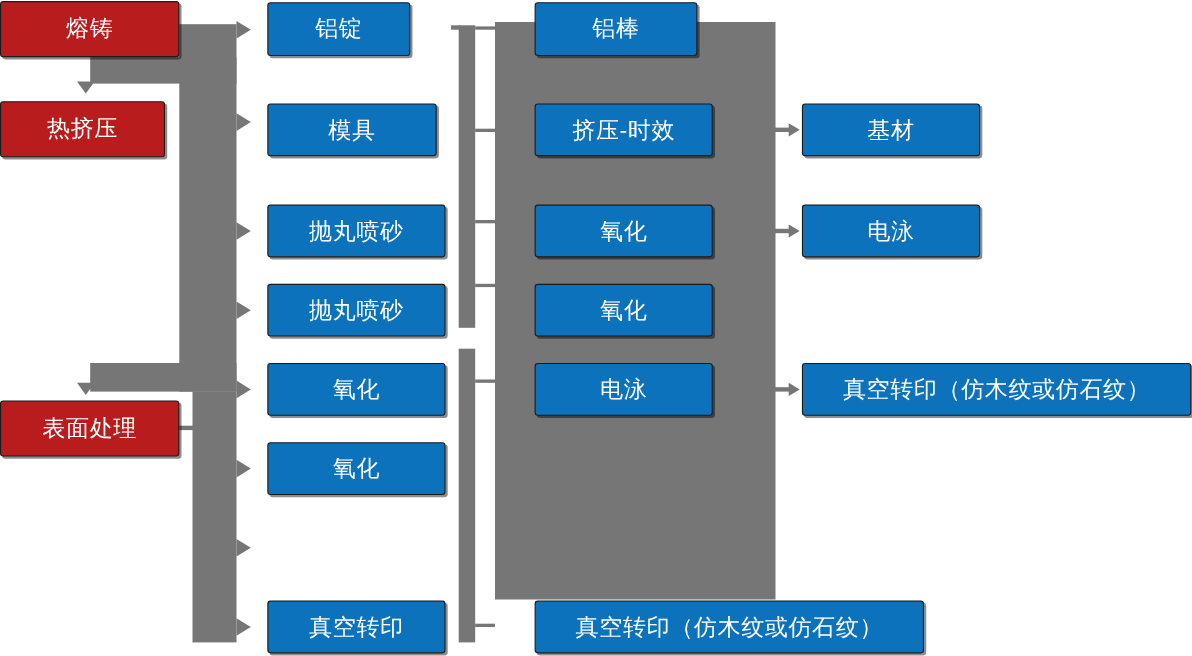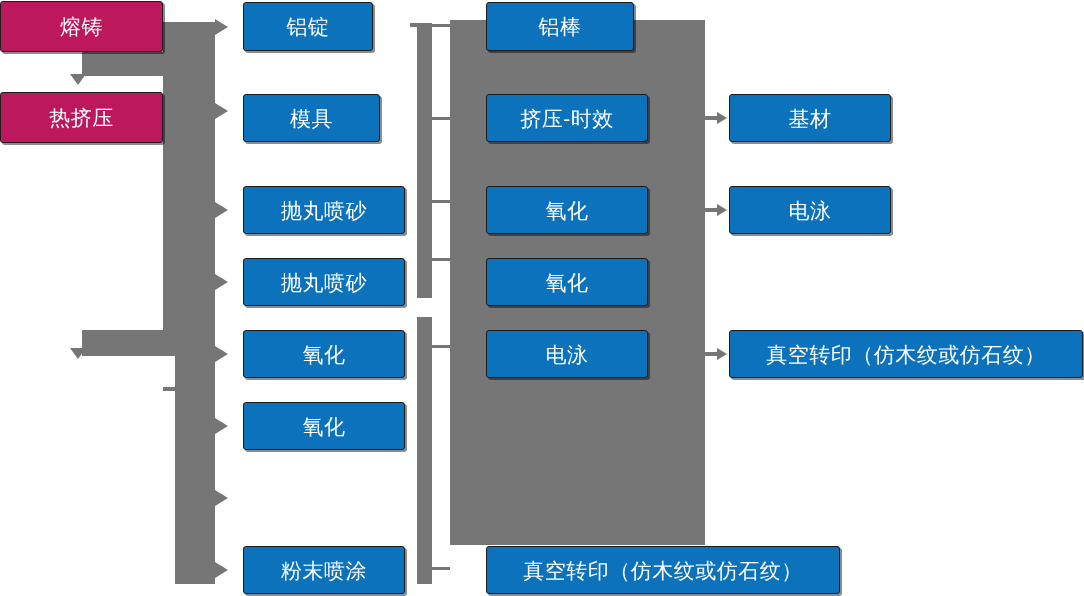--- a/index.html
+++ b/index.html
@@ -44,21 +44,21 @@
     display:flex;align-items:center;justify-content:center;
     color:#ffffff;
     font-size:21px;
     line-height:1;
     letter-spacing:.5px;
     border:1px solid #1b1b1b;
     border-radius:3px;
     white-space:nowrap;
     box-shadow:2px 2px 0 rgba(0,0,0,.45);
   }
-  .box.dark{background:#be185d;}
+  .box.dark{background:#b91c1c;}
   .box.bright{background:#0b72bb;}
   .box.wide{font-size:21px;}
 </style>
 </head>
 <body>
 
 <div id="canvas">
 
   <div class="gray" style="left:82px;top:52px;width:133px;height:24px;"></div>
 
@@ -103,29 +103,30 @@
   <div class="arrow-thin" style="left:700px;top:202px;">
     <div class="stem"></div>
     <div class="head"></div>
   </div>
   <div class="arrow-thin" style="left:700px;top:346px;">
     <div class="stem"></div>
     <div class="head"></div>
   </div>
 
   <div class="box dark" style="left:0px;top:1px;width:163px;height:51px;">熔铸</div>
-  <div class="box dark" style="left:0px;top:92px;width:163px;height:51px;">热挤压</div>
+  <div class="box dark" style="left:0px;top:92px;width:150px;height:51px;">热挤压</div>
+  <div class="box dark" style="left:0px;top:364px;width:163px;height:51px;">表面处理</div>
 
   <div class="box bright" style="left:243px;top:2px;width:130px;height:49px;">铝锭</div>
-  <div class="box bright" style="left:243px;top:94px;width:137px;height:48px;">模具</div>
+  <div class="box bright" style="left:243px;top:94px;width:154px;height:48px;">模具</div>
   <div class="box bright" style="left:243px;top:186px;width:162px;height:48px;">抛丸喷砂</div>
   <div class="box bright" style="left:243px;top:258px;width:162px;height:48px;">抛丸喷砂</div>
   <div class="box bright" style="left:243px;top:330px;width:162px;height:48px;">氧化</div>
   <div class="box bright" style="left:243px;top:402px;width:162px;height:48px;">氧化</div>
-  <div class="box bright" style="left:243px;top:546px;width:162px;height:48px;">粉末喷涂</div>
+  <div class="box bright" style="left:243px;top:546px;width:162px;height:48px;">真空转印</div>
 
   <div class="box bright" style="left:486px;top:2px;width:148px;height:49px;">铝棒</div>
   <div class="box bright" style="left:486px;top:94px;width:162px;height:48px;text-align:center;">挤压-时效</div>
   <div class="box bright" style="left:486px;top:186px;width:162px;height:48px;">氧化</div>
   <div class="box bright" style="left:486px;top:258px;width:162px;height:48px;">氧化</div>
   <div class="box bright" style="left:486px;top:330px;width:162px;height:48px;">电泳</div>
   <div class="box bright wide" style="left:486px;top:546px;width:354px;height:48px;">真空转印（仿木纹或仿石纹）</div>
 
   <div class="box bright" style="left:729px;top:94px;width:162px;height:48px;">基材</div>
   <div class="box bright" style="left:729px;top:186px;width:162px;height:48px;">电泳</div>

